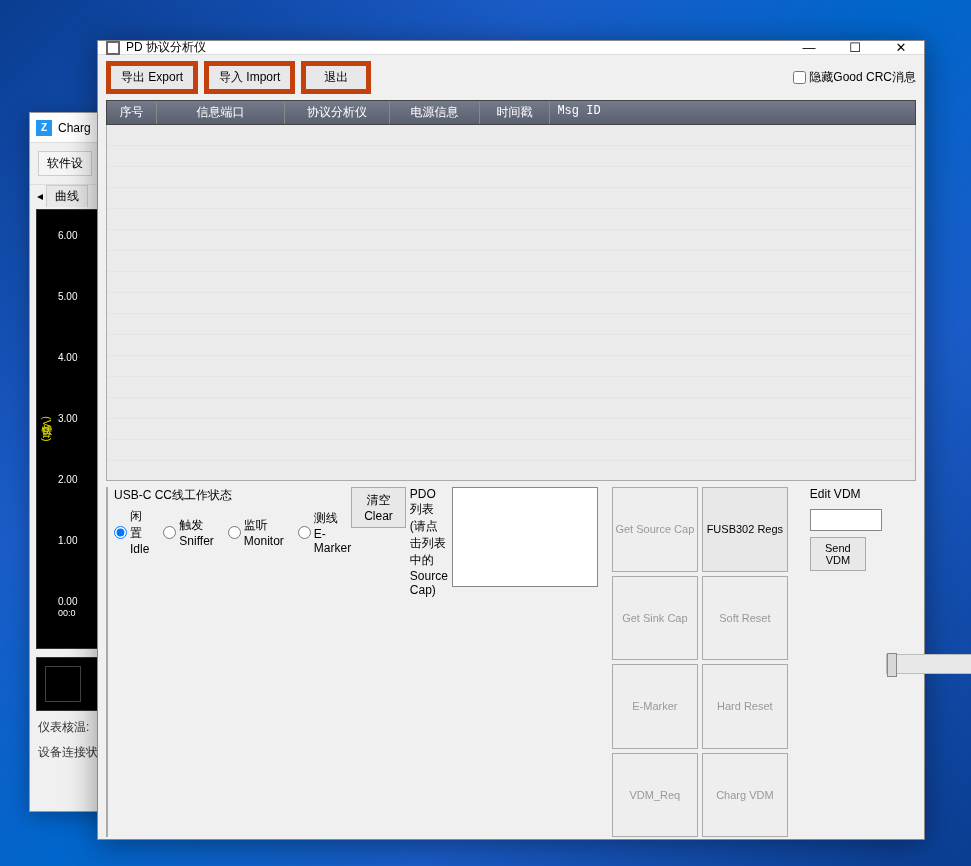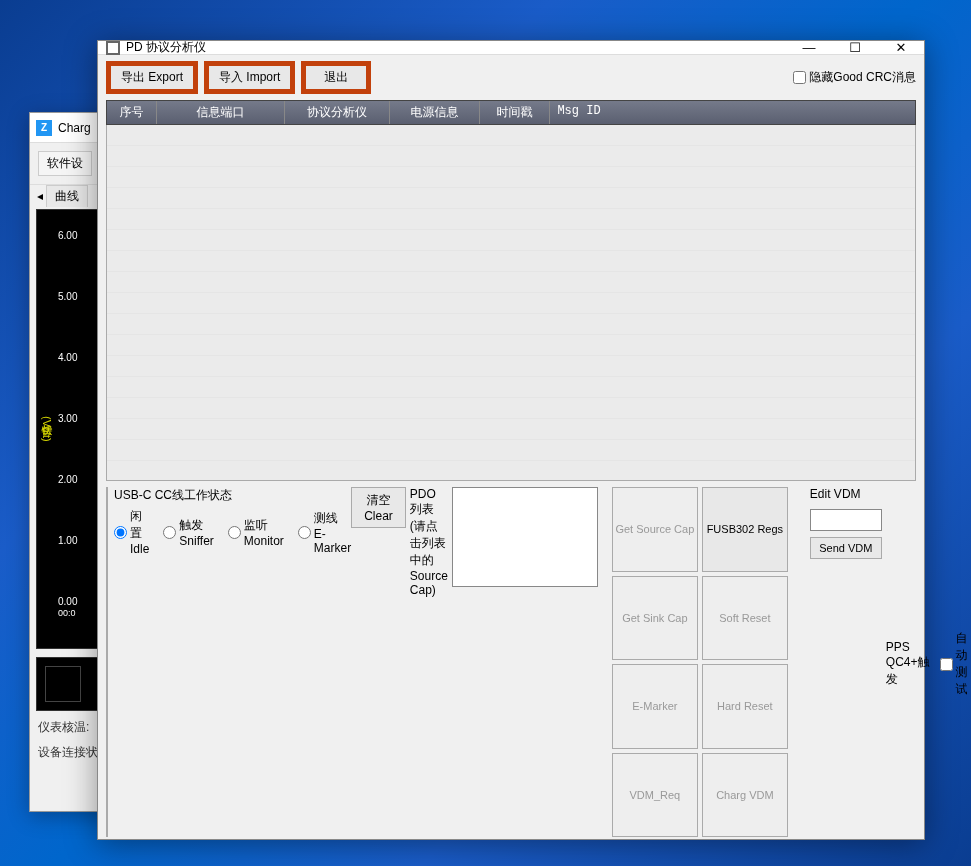--- a/index.html
+++ b/index.html
@@ -477,31 +477,24 @@
           <button class="pdo-btn disabled">Get Sink Cap</button>
           <button class="pdo-btn disabled">Soft Reset</button>
           <button class="pdo-btn disabled">E-Marker</button>
           <button class="pdo-btn disabled">Hard Reset</button>
           <button class="pdo-btn disabled">VDM_Req</button>
           <button class="pdo-btn disabled">Charg VDM</button>
         </div>
         <div class="vdm-col">
           <span class="group-label">Edit VDM</span>
           <input class="vdm-input" style="">
-          <button class="pdo-btn" style="width:72px">Send VDM</button>
+          <button class="pdo-btn" style="width:56px">Send VDM</button>
         </div>
       </div>
 
-      <div class="pps-row">
-        <span>PPS QC4+触发</span>
-        <label class="checkbox-wrap">
-          <input type="checkbox" style="">
-          <span>自动测试</span>
-        </label>
-      </div>
       <div class="slider-row">
         <div class="slider-track">
           <div class="slider-thumb"></div>
         </div>
         <span class="slider-nav">‹</span>
         <span class="slider-nav">›</span>
       </div>
 
       <div class="log-area">
         <div class="log-cursor"></div>

